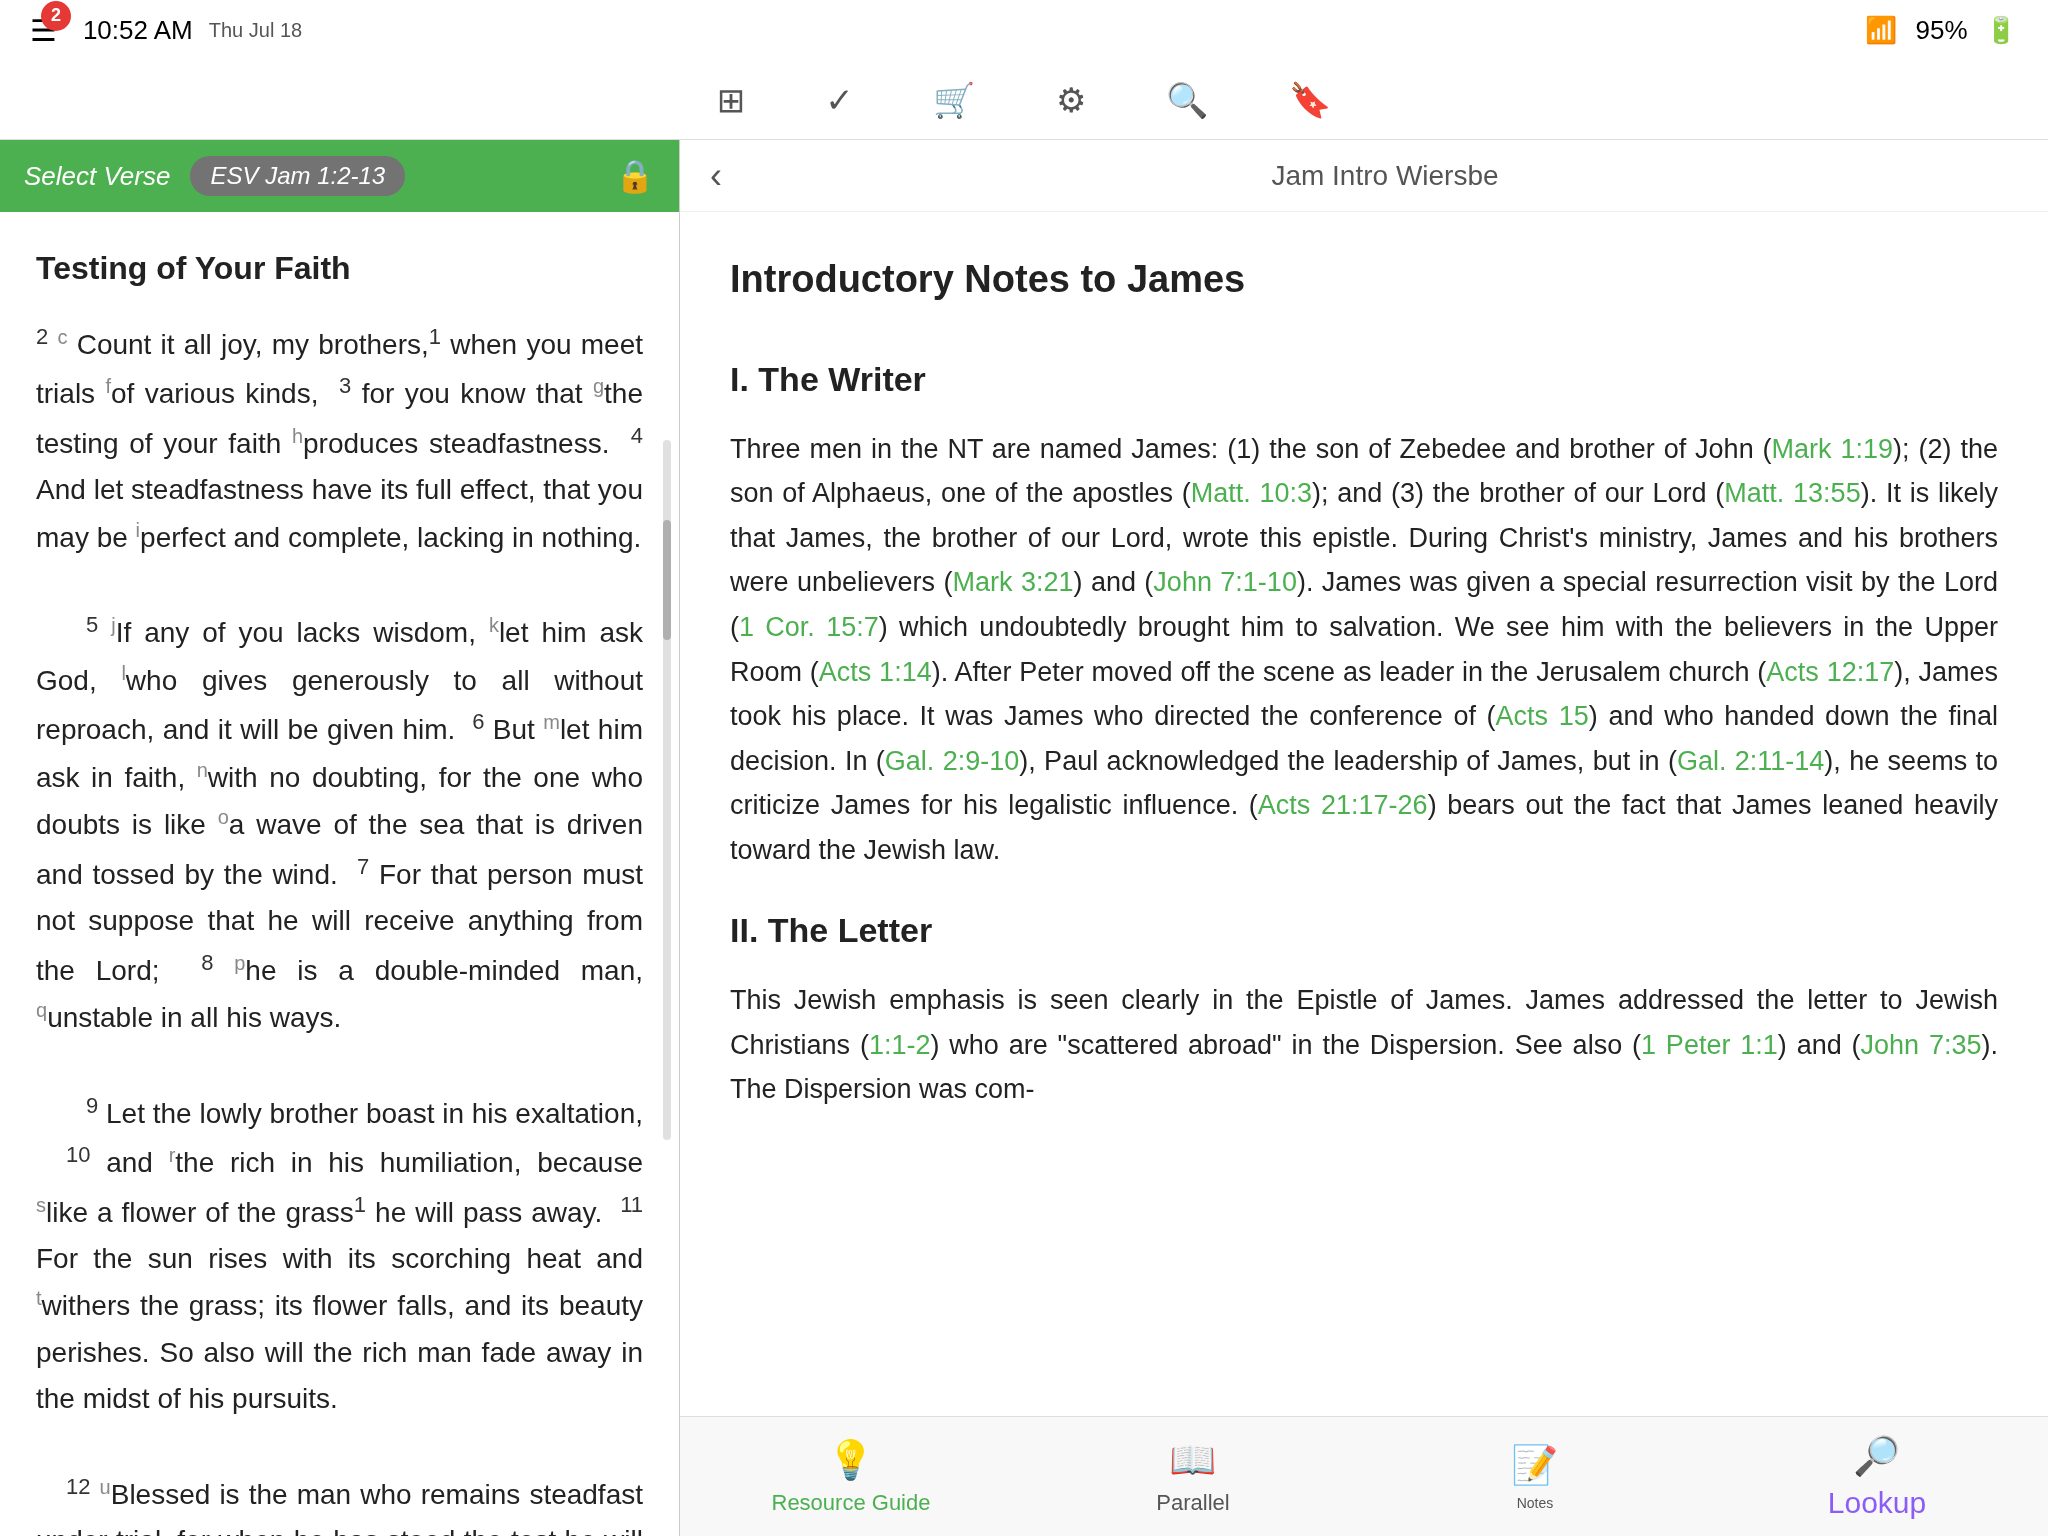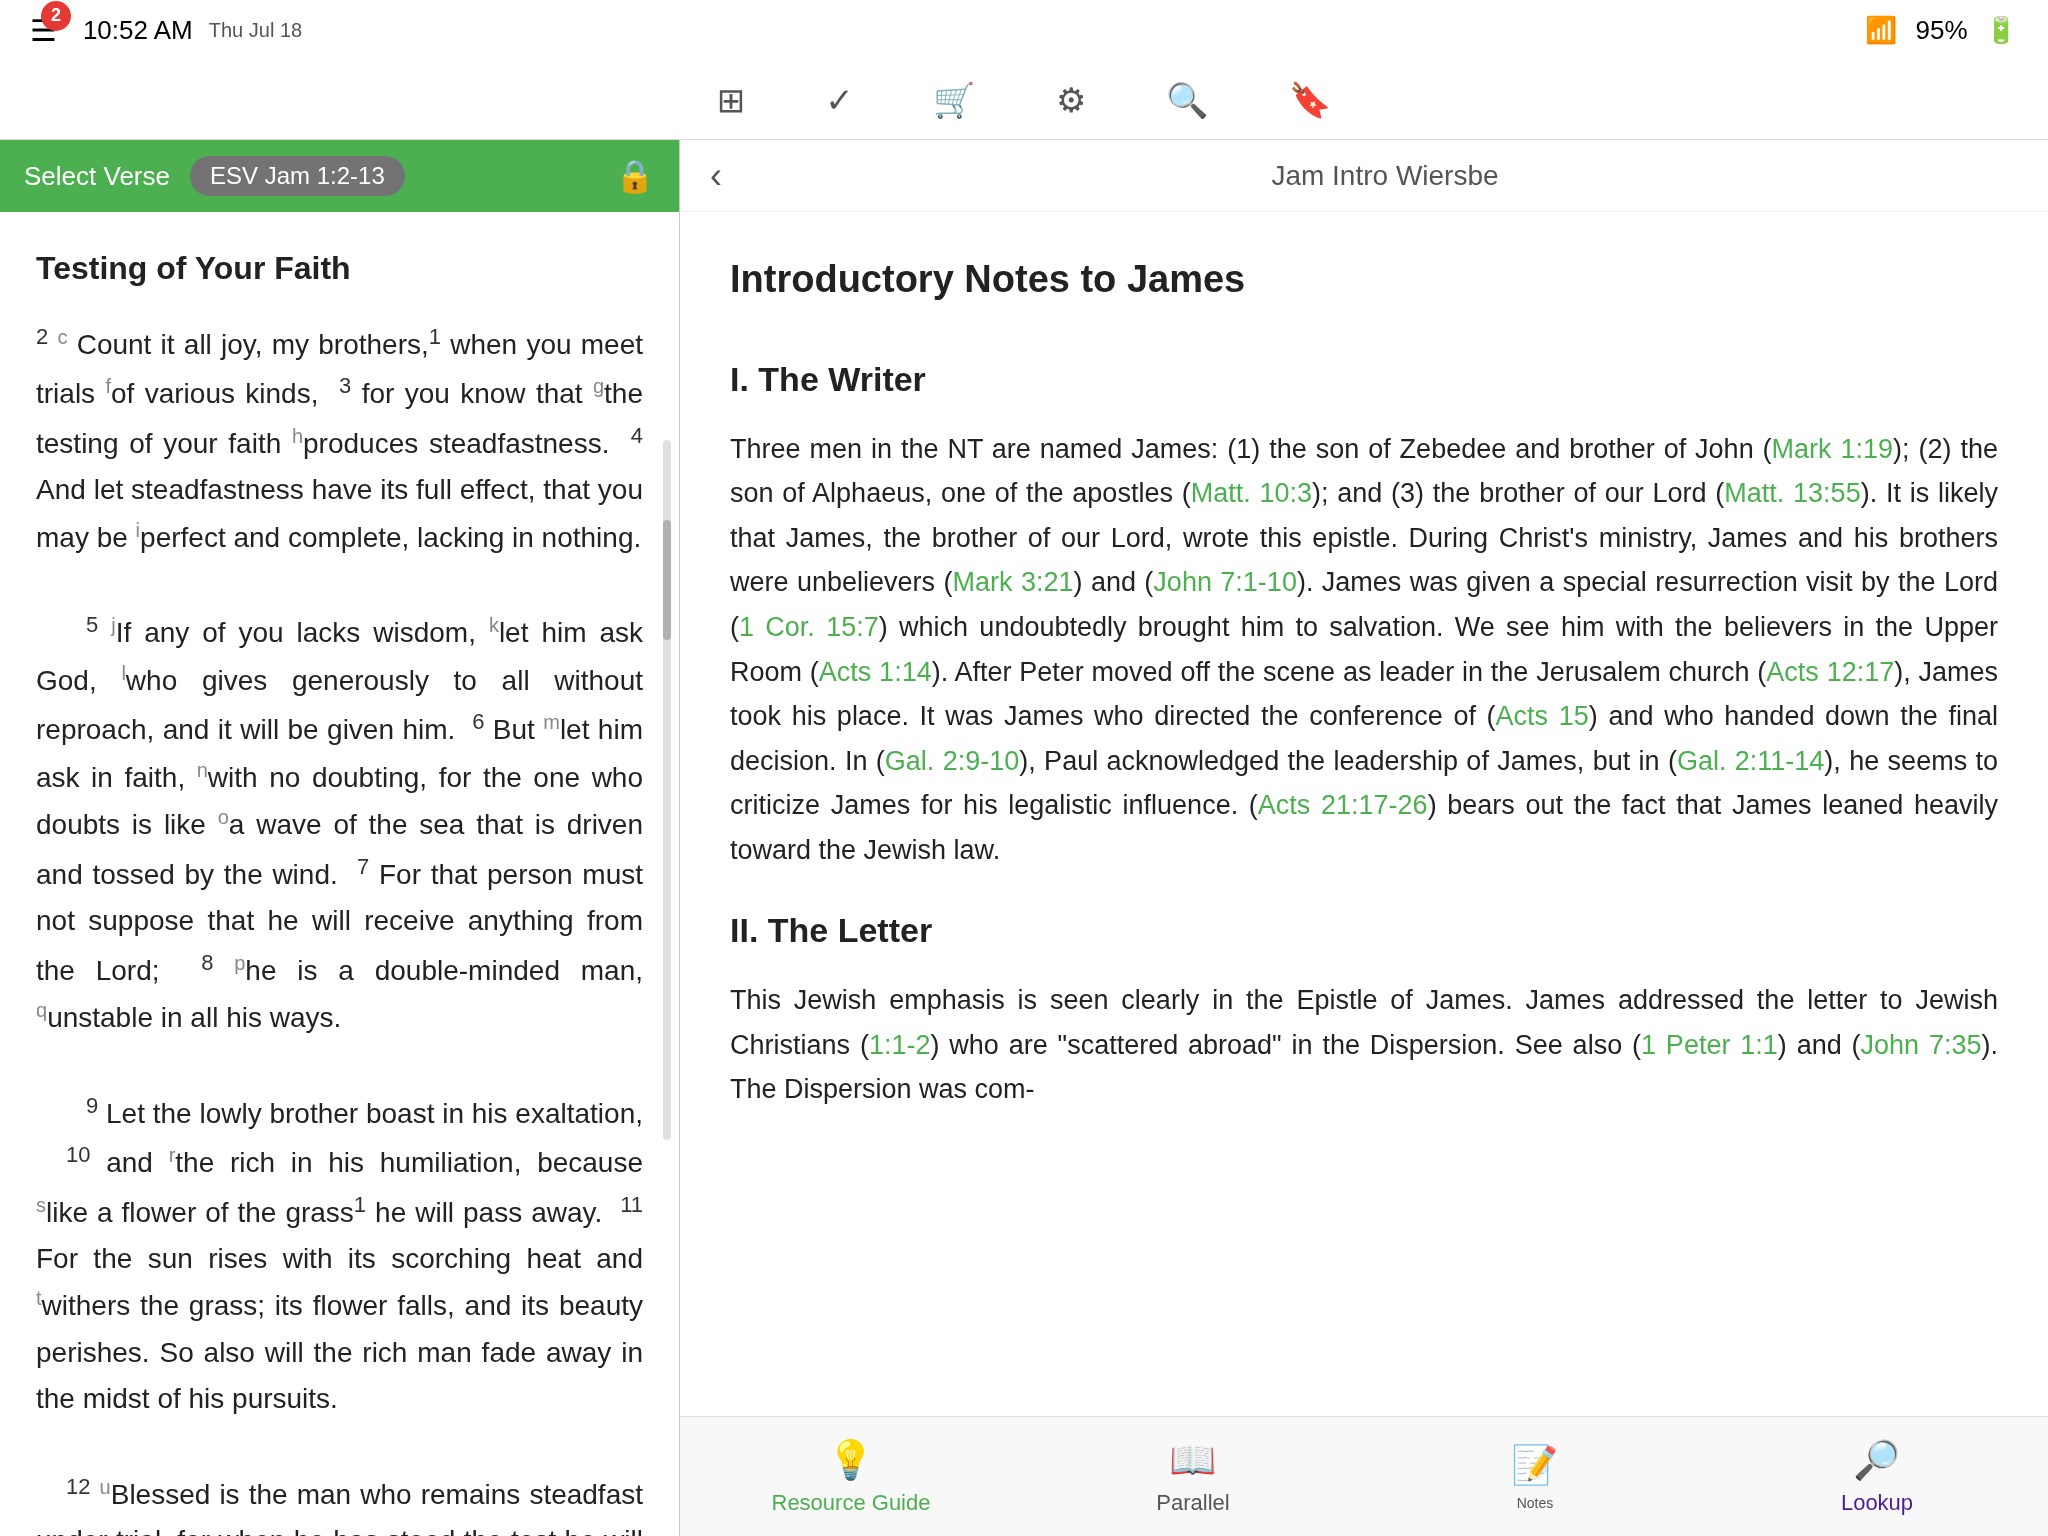--- a/index.html
+++ b/index.html
@@ -21,21 +21,21 @@
 
     
     .main { display: flex; flex: 1; overflow: hidden; }
 
     
     .left-panel { width: 680px; display: flex; flex-direction: column; border-right: 1px solid #ccc; }
     .verse-header {
       background: #4caf50; color: #fff; display: flex; align-items: center; justify-content: space-between;
       padding: 12px 24px; height: 72px;
     }
-    .verse-header-left { display: flex; align-items: center; gap: 20px; }
+    .verse-header-left { display: flex; align-items: center; gap: 20px; font-style: italic; }
 
     .bible-text {
       flex: 1; padding: 30px 36px; overflow-y: auto; font-size: 28px; line-height: 1.65; color: #222;
     }
     .section-title { font-size: 32px; font-weight: bold; margin-bottom: 24px; }
     .verse-text { text-align: justify; }
     .verse-num { font-size: 22px; vertical-align: super; color: #333; }
     .ref-letter { font-size: 20px; vertical-align: super; color: #888; }
 
     
@@ -159,18 +159,18 @@
       <div class="nav-item">
         <span style="font-size:38px;color:#555;">📖</span>
         <span style="font-size:22px;color:#555;">Parallel</span>
       </div>
       <div class="nav-item">
         <span style="font-size:38px;color:#555;">📝</span>
         <span style="font-size:14px;color:#555;">Notes</span>
       </div>
       <div class="nav-item">
         <span style="font-size:38px;color:#555;">🔎</span>
-        <span style="font-size:22px;color:#4c1d95;">Lookup</span>
+        <span style="font-size:30px;color:#8b5cf6;">Lookup</span>
       </div>
     </div>
   </div>
 
 </div>
 
 </body></html>

